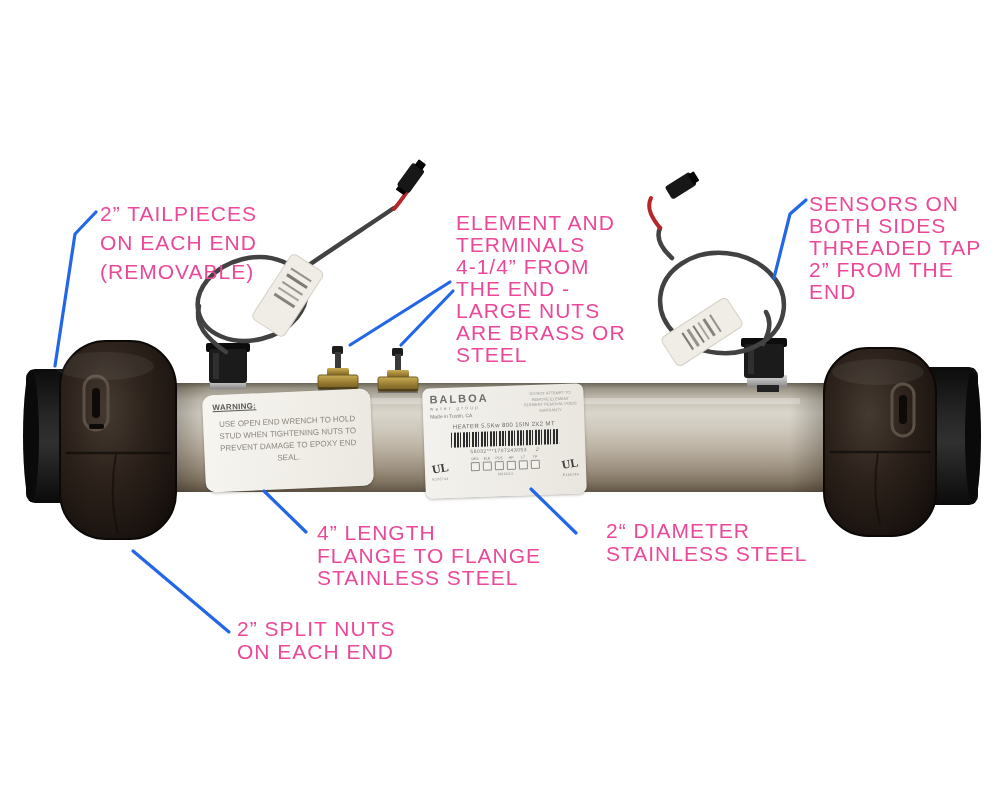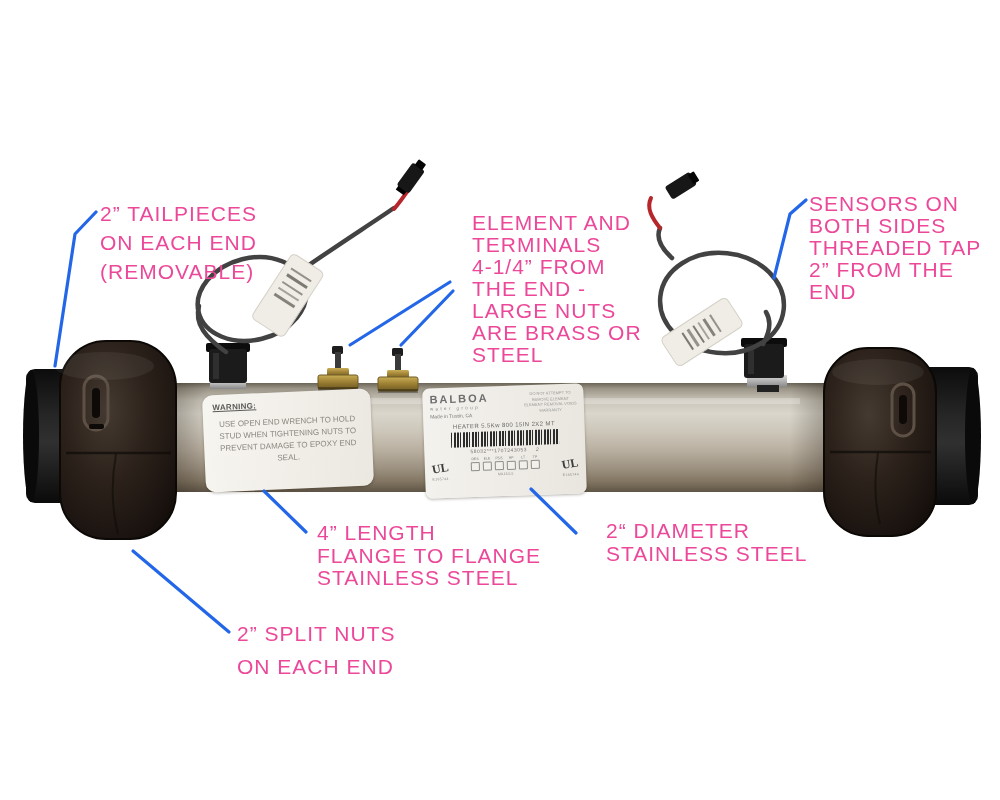--- a/index.html
+++ b/index.html
@@ -2,25 +2,25 @@
 <html><head>
 <meta charset="utf-8">
 <style>
   html,body{margin:0;padding:0;background:#fff;}
   .stage{position:relative;width:1000px;height:800px;background:#fff;overflow:hidden;
          font-family:"Liberation Sans",sans-serif;}
   svg{position:absolute;left:0;top:0;}
   .callout{position:absolute;font-size:21px;line-height:22px;color:#ec4899;
            letter-spacing:1px;white-space:pre-line;}
   #co-tailpieces{left:100px;top:199px;line-height:29px;}
-  #co-element{left:472px;top:212px;}
+  #co-element{left:456px;top:212px;}
   #co-sensors{left:809px;top:193px;}
   #co-length{left:317px;top:522px;line-height:22.5px;}
   #co-diameter{left:606px;top:519px;line-height:23px;}
-  #co-splitnuts{left:237px;top:617px;line-height:33px;}
+  #co-splitnuts{left:237px;top:617px;line-height:23px;}
 
   
   .sticker{position:absolute;box-shadow:0 1px 3px rgba(40,30,20,.35);}
   #warning-label{left:204px;top:392px;width:168px;height:97px;border-radius:10px;
     background:linear-gradient(100deg,#f7f5f0,#ebe8e1);transform:rotate(-2.5deg);
     padding:8px 10px;box-sizing:border-box;}
   .w-title{font-size:8px;font-weight:bold;color:#5a5a58;text-decoration:underline;letter-spacing:.3px;}
   .w-body{margin-top:7px;font-size:8px;line-height:12px;color:#8b8780;text-align:center;white-space:pre-line;}
 
   #balboa-label{left:424px;top:386px;width:161px;height:110px;border-radius:7px;

